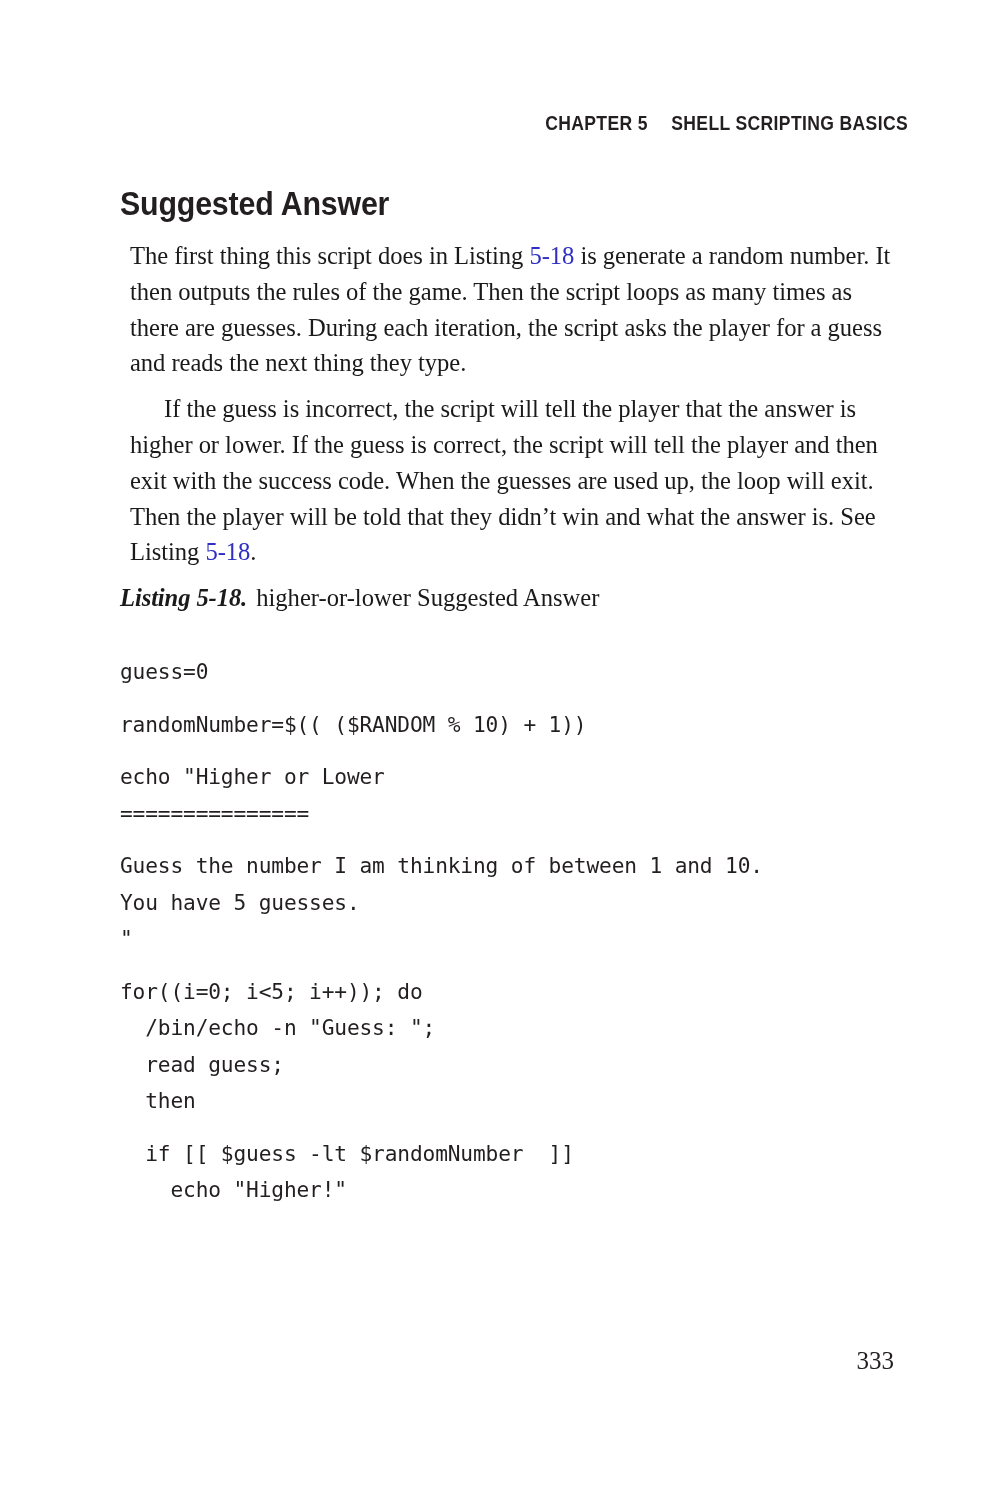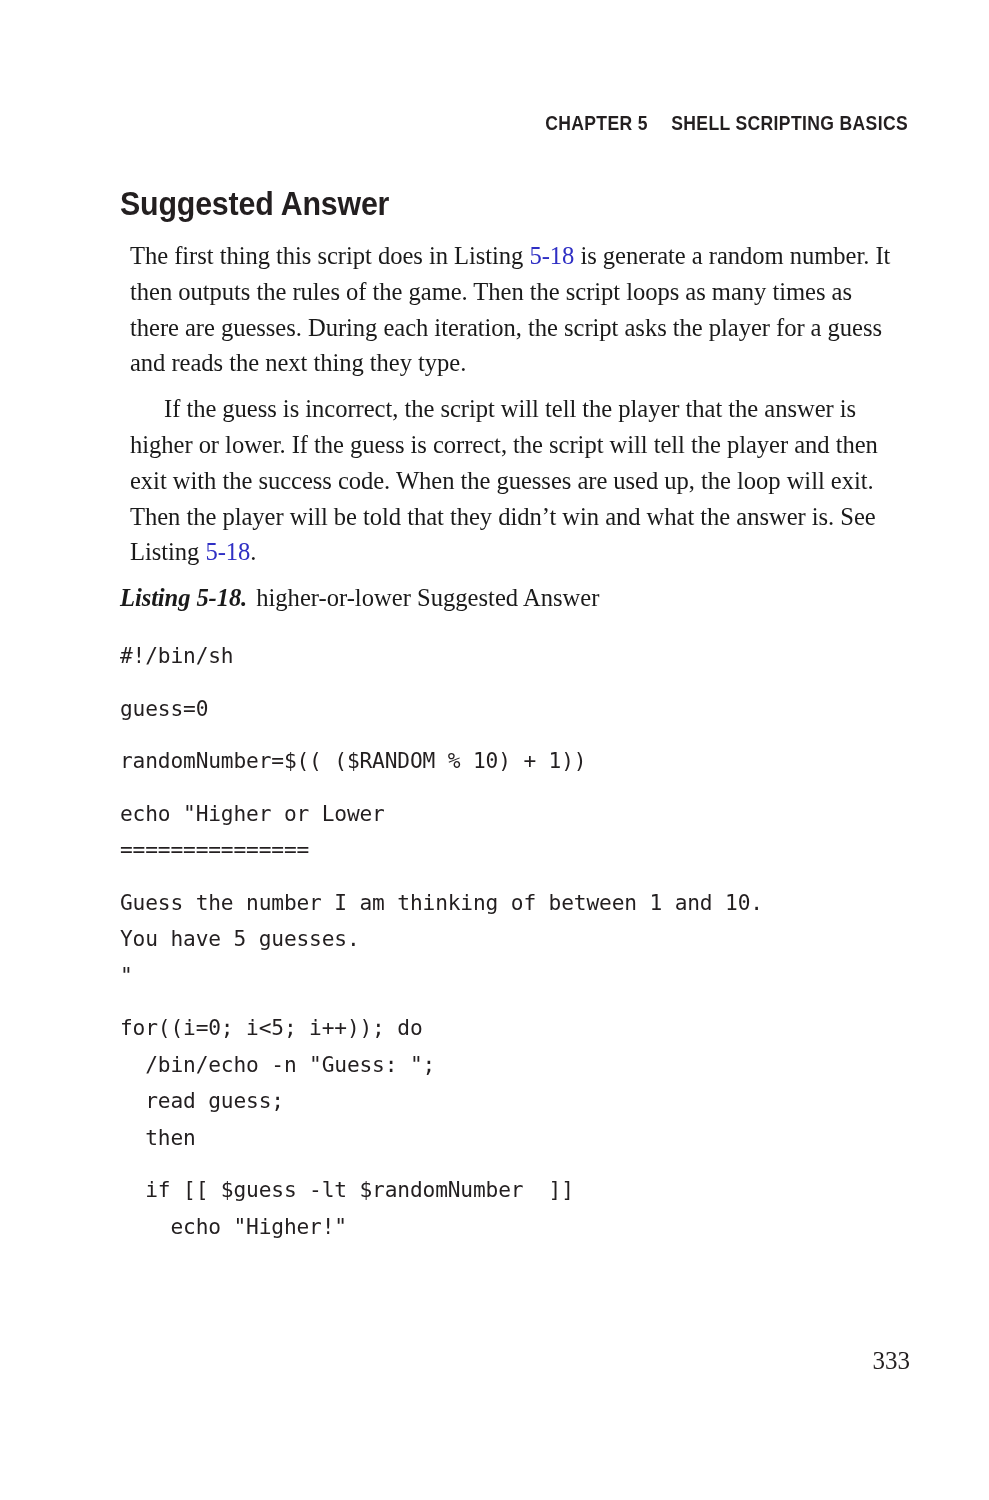--- a/index.html
+++ b/index.html
@@ -122,21 +122,21 @@
     letter-spacing: -0.15px;
   }
   
   .code-line.gap-before {
     margin-top: 16px;
   }
 
   
   .folio {
     position: absolute;
-    left: 120px;
+    left: 104px;
     top: 1347px;
     width: 790px;
     text-align: right;
     font-family: "Liberation Serif", "DejaVu Serif", serif;
     font-size: 25px;
     color: #231f20;
   }
 </style>
 </head>
 <body>
@@ -152,21 +152,20 @@
   <div class="body-block" style="top:228px;">
     <p class="body-par" id="para-1"><span>The first thing this script does in Listing </span><a class="xref" href="#">5-18</a><span> is generate a random number. It then outputs the rules of the game. Then the script loops as many times as there are guesses. During each iteration, the script asks the player for a guess and reads the next thing they type.</span></p>
     <p class="body-par indented" id="para-2" style="margin-top:2px;"><span>If the guess is incorrect, the script will tell the player that the answer is higher or lower. If the guess is correct, the script will tell the player and then exit with the success code. When the guesses are used up, the loop will exit. Then the player will be told that they didn’t win and what the answer is. See Listing </span><a class="xref" href="#">5-18</a><span>.</span></p>
   </div>
 
   <div class="listing-caption">
     <span class="cap-label">Listing 5-18.</span><span class="cap-title">higher-or-lower Suggested Answer</span>
   </div>
 
   <div class="code-listing" id="code-listing">
-      <div class="code-line">#!/bin/sh</div>
       <div class="code-line gap-before">guess=0</div>
       <div class="code-line gap-before">randomNumber=$(( ($RANDOM % 10) + 1))</div>
       <div class="code-line gap-before">echo "Higher or Lower</div>
       <div class="code-line">===============</div>
       <div class="code-line gap-before">Guess the number I am thinking of between 1 and 10.</div>
       <div class="code-line">You have 5 guesses.</div>
       <div class="code-line">"</div>
       <div class="code-line gap-before">for((i=0; i&lt;5; i++)); do</div>
       <div class="code-line">  /bin/echo -n "Guess: ";</div>
       <div class="code-line">  read guess;</div>

